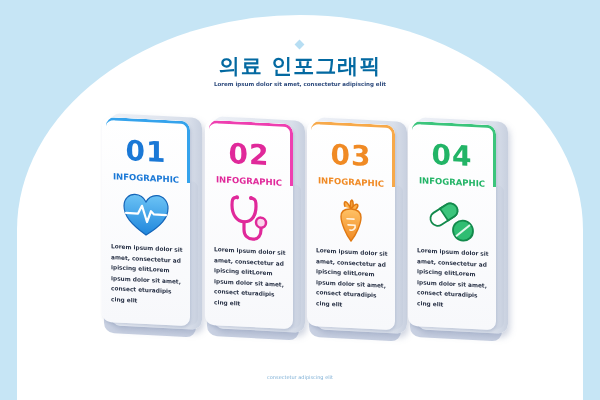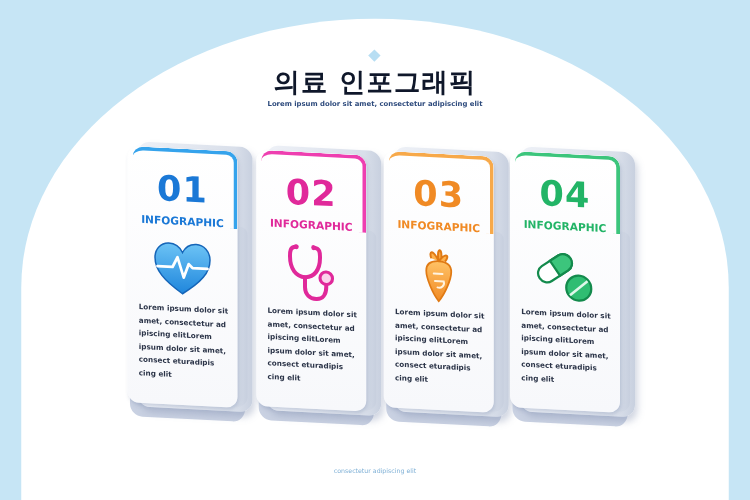--- a/index.html
+++ b/index.html
@@ -1,19 +1,19 @@
 <!DOCTYPE html>
 <html><head>
 <meta charset="utf-8">
 <style>
   html,body{margin:0;padding:0;}
   body{width:600px;height:400px;overflow:hidden;position:relative;background:#c6e5f5;font-family:"DejaVu Sans","Liberation Sans",sans-serif;}
   .arch{position:absolute;left:17px;top:15px;width:566px;height:420px;background:#ffffff;border-radius:283px 283px 0 0 / 215px 215px 0 0;}
   .diamond{position:absolute;left:296px;top:41px;width:7px;height:7px;background:#b7def3;transform:rotate(45deg);}
-  .title{position:absolute;left:0;width:600px;top:52px;text-align:center;font-size:21px;font-weight:bold;color:#0f172a;letter-spacing:1px;}
+  .title{position:absolute;left:0;width:600px;top:52px;text-align:center;font-size:21px;font-weight:bold;color:#0369a1;letter-spacing:1px;}
   .subtitle{position:absolute;left:0;width:600px;top:81px;text-align:center;font-size:5.5px;font-weight:bold;color:#2d4a7c;}
   .footer{position:absolute;left:0;width:600px;top:374px;text-align:center;font-size:5px;color:#7fb0d6;}
   .card{position:absolute;width:88px;height:205px;transform:skewY(3deg);}
   .slab{position:absolute;left:8px;top:-4px;width:92px;height:212px;border-radius:10px;background:linear-gradient(90deg,#eef1f7,#d9dfea 85%,#c8d0df);box-shadow:2px 4px 6px rgba(120,135,170,0.35);}
   .slab2{position:absolute;left:82px;top:60px;width:14px;height:144px;background:linear-gradient(90deg,#dde3ee,#c7cfde);border-radius:0 6px 8px 0;}
   .base{position:absolute;left:2px;top:12px;width:92px;height:204px;border-radius:10px;background:#c9d1e2;}
   .face{position:absolute;left:0;top:0;width:88px;height:205px;border-radius:9px;background:linear-gradient(180deg,#ffffff 0%,#f7f8fb 100%);box-shadow:1px 2px 3px rgba(120,135,170,0.3);overflow:hidden;}
   .accent{position:absolute;left:4px;top:0;width:84px;height:62px;border-top:3px solid;border-right:3px solid;border-radius:9px 9px 0 0;box-sizing:border-box;}
   .num{position:absolute;left:0;width:88px;top:16px;text-align:center;font-size:28px;font-weight:bold;letter-spacing:1px;}
   .label{position:absolute;left:0;width:88px;top:54px;text-align:center;font-size:8.5px;font-weight:bold;}

